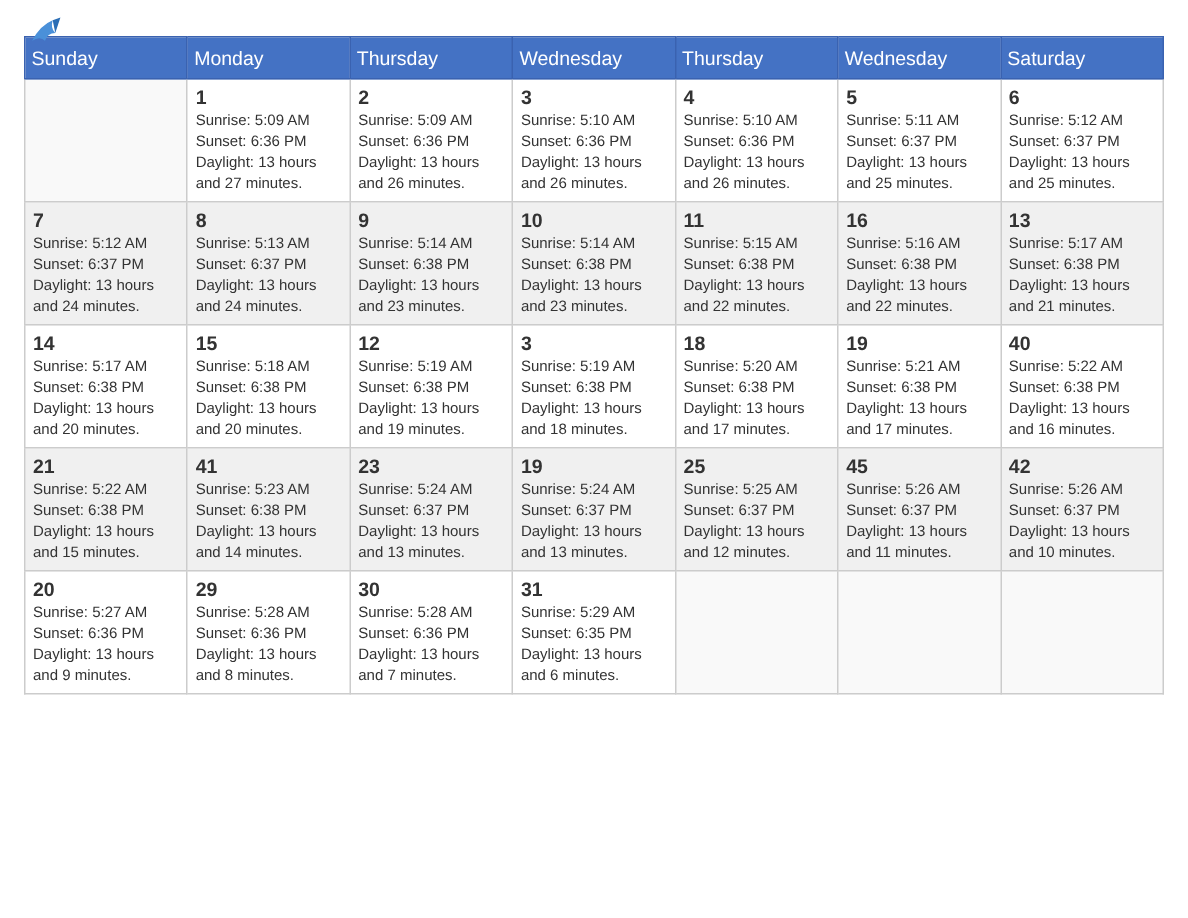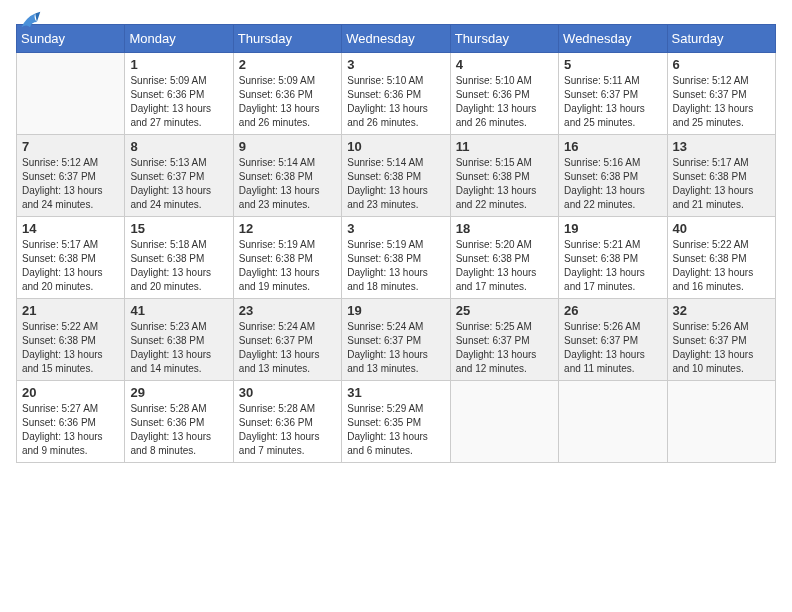--- a/index.html
+++ b/index.html
@@ -225,25 +225,25 @@
         </td>
         <td>
           <span class="day-number">19</span>
           <div class="day-info">Sunrise: 5:24 AM<br>Sunset: 6:37 PM<br>Daylight: 13 hours and 13 minutes.</div>
         </td>
         <td>
           <span class="day-number">25</span>
           <div class="day-info">Sunrise: 5:25 AM<br>Sunset: 6:37 PM<br>Daylight: 13 hours and 12 minutes.</div>
         </td>
         <td>
-          <span class="day-number">26</span>
+          <span class="day-number">45</span>
           <div class="day-info">Sunrise: 5:26 AM<br>Sunset: 6:37 PM<br>Daylight: 13 hours and 11 minutes.</div>
         </td>
         <td>
-          <span class="day-number">32</span>
+          <span class="day-number">42</span>
           <div class="day-info">Sunrise: 5:26 AM<br>Sunset: 6:37 PM<br>Daylight: 13 hours and 10 minutes.</div>
         </td>
       </tr>
       <tr>
         <td>
           <span class="day-number">20</span>
           <div class="day-info">Sunrise: 5:27 AM<br>Sunset: 6:36 PM<br>Daylight: 13 hours and 9 minutes.</div>
         </td>
         <td>
           <span class="day-number">29</span>

